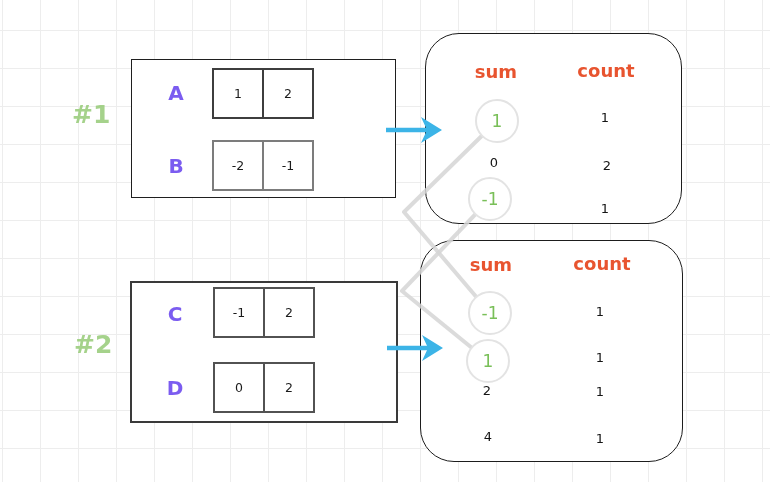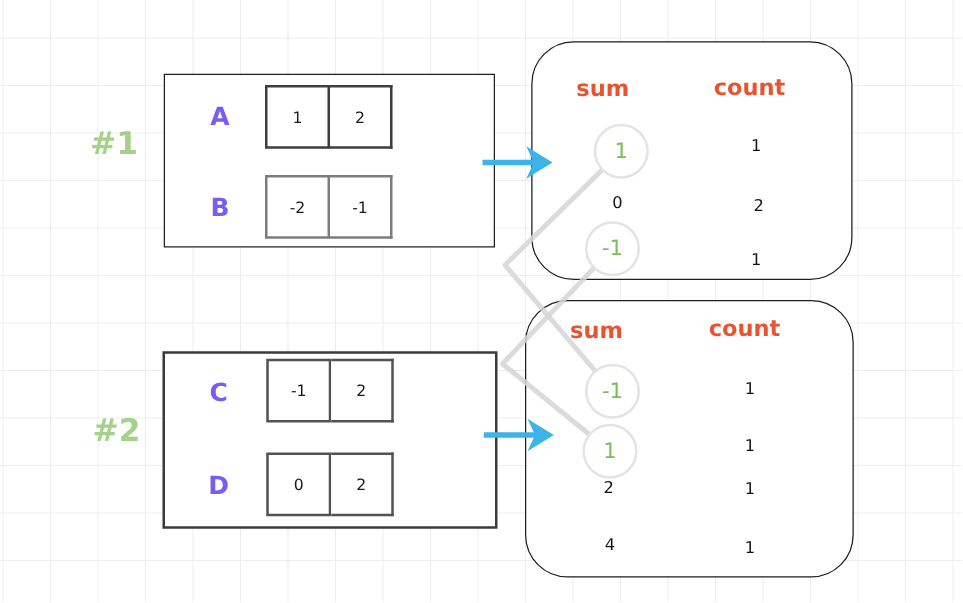--- a/index.html
+++ b/index.html
@@ -27,21 +27,21 @@
     width:48px;height:47px;border:2.5px solid var(--bc,#444);border-left:none;
     display:flex;align-items:center;justify-content:center;
     font-size:12.5px;color:#1b1b1b;background:#fff;
   }
   .cell:first-child{border-left:2.5px solid var(--bc,#444);}
   .result-box{
     position:absolute;background:#fff;border:1.6px solid #1d1d1d;
     border-radius:34px;z-index:1;
   }
   .thead{
-    position:absolute;width:70px;font-size:18px;
+    position:absolute;width:70px;text-align:center;font-size:18px;
     color:var(--header,#e8542f);font-weight:600;z-index:2;
   }
   .val{
     position:absolute;width:30px;text-align:center;font-size:13px;
     color:#141414;z-index:2;
   }
   .hval{
     position:absolute;width:42px;text-align:center;font-size:17px;
     line-height:26px;color:var(--highlight-value,#79bf58);z-index:6;
   }

